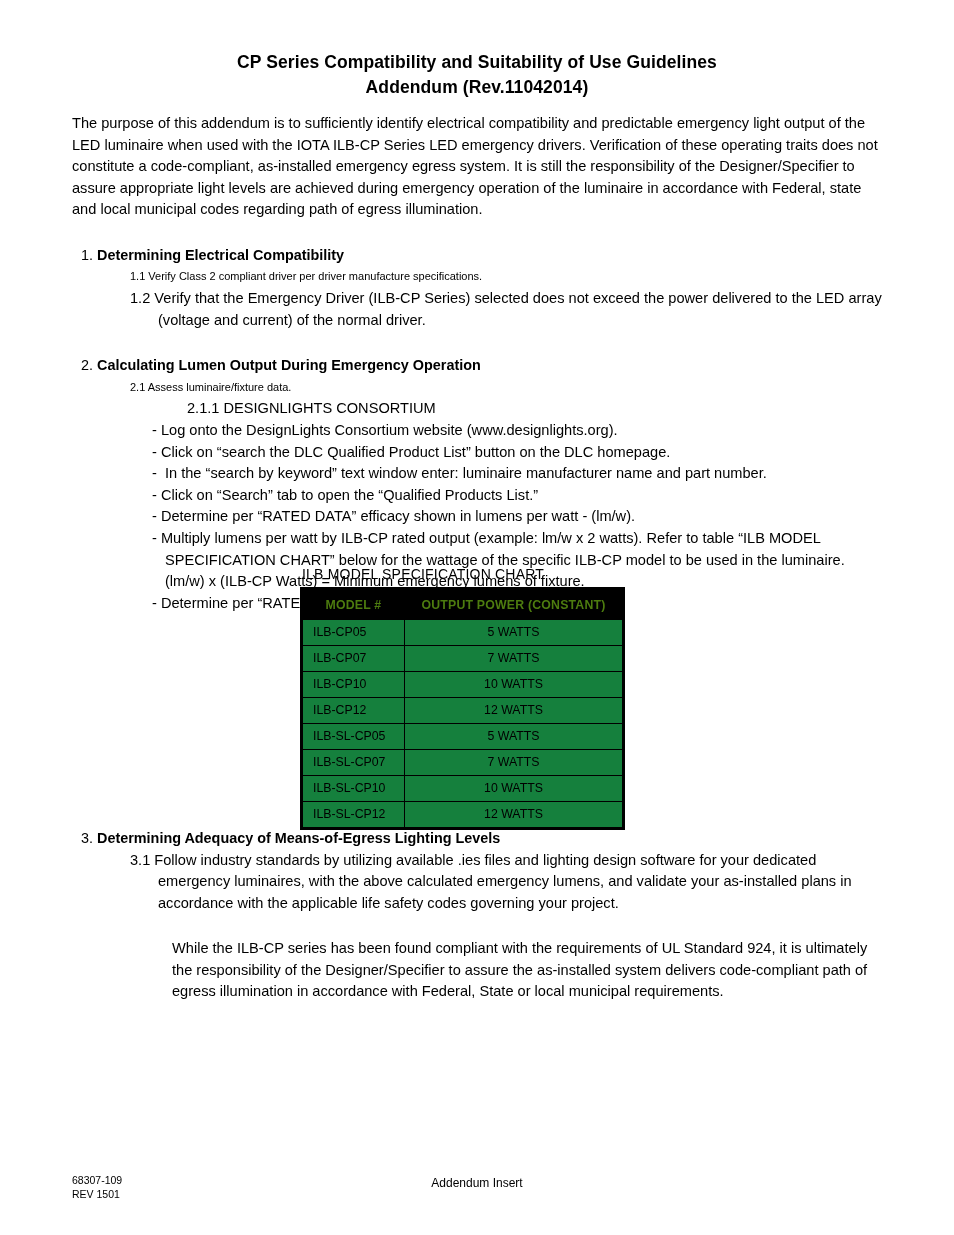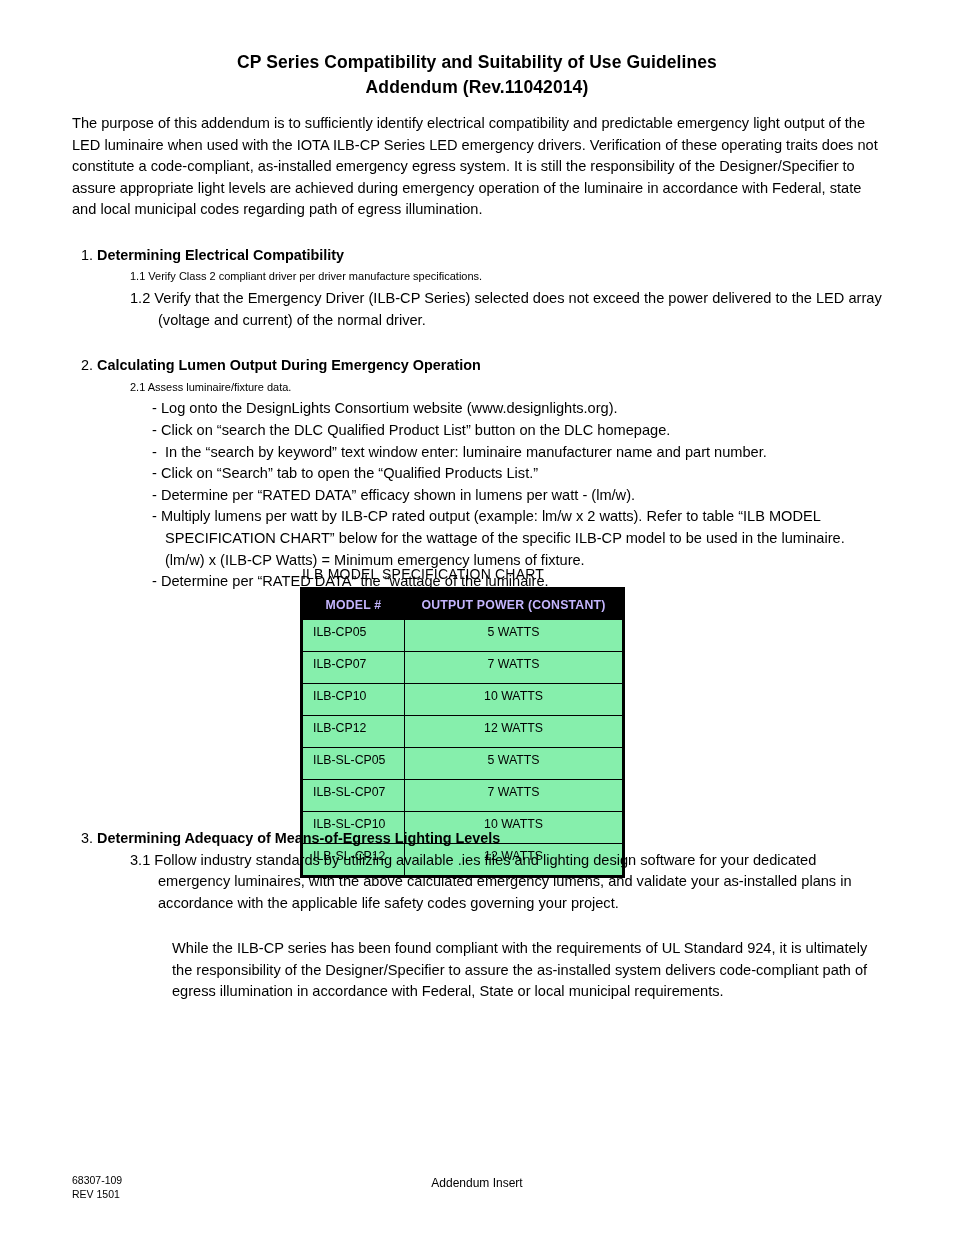--- a/index.html
+++ b/index.html
@@ -109,36 +109,36 @@
     letter-spacing: 0.2px;
   }
   table.spec {
     border-collapse: collapse;
     width: 318px;
     border: 3px solid #000000;
     table-layout: fixed;
   }
   table.spec th {
     background: #000000;
-    color: #c4b5fd;
+    color: #4d7c0f;
     font-size: 12.3px;
     font-weight: bold;
     letter-spacing: 0.2px;
     padding: 8px 0 8px 0;
     text-align: center;
     border: none;
   }
   table.spec th.c1 { width: 101px; }
   table.spec th.c2 { width: 217px; border-left: 1px solid #000000; }
   table.spec td {
     font-size: 12.3px;
     line-height: 15px;
-    padding: 5px 0 11px 0;
+    padding: 5px 0 5px 0;
     border: 1px solid #000000;
-    background: #86efac;
+    background: #15803d;
   }
   table.spec td.model {
     text-align: left;
     padding-left: 10px;
     border-left: none;
   }
   table.spec td.power {
     text-align: center;
     border-right: none;
   }
@@ -200,20 +200,21 @@
       <span class="sub-hang">1.2 Verify that the Emergency Driver (ILB-CP Series) selected does not exceed the power delivered to the LED array (voltage and current) of the normal driver.</span>
     </div>
 
     <div class="gap-lg"></div>
 
     <div class="section">
       <span class="section-head"><span class="num">2.</span>
         <span>Calculating Lumen Output During Emergency Operation</span>
       </span>
       <span class="sub">2.1 Assess luminaire/fixture data.</span>
+      <span class="subsub">2.1.1  DESIGNLIGHTS CONSORTIUM</span>
       <span class="bullet">- Log onto the DesignLights Consortium website (www.designlights.org).</span>
       <span class="bullet">- Click on “search the DLC Qualified Product List” button on the DLC homepage.</span>
       <span class="bullet">-  In the “search by keyword” text window enter: luminaire manufacturer name and part number.</span>
       <span class="bullet">- Click on “Search” tab to open the “Qualified Products List.”</span>
       <span class="bullet">- Determine per “RATED DATA” efficacy shown in lumens per watt - (lm/w).</span>
       <span class="bullet">- Multiply lumens per watt by ILB-CP rated output (example: lm/w x 2 watts). Refer to table “ILB MODEL SPECIFICATION CHART” below for the wattage of the specific ILB-CP model to be used in the luminaire. (lm/w) x (ILB-CP Watts) = Minimum emergency lumens of fixture.</span>
       <span class="bullet">- Determine per “RATED DATA” the “wattage of the luminaire.</span>
     </div>
 
   </div>

